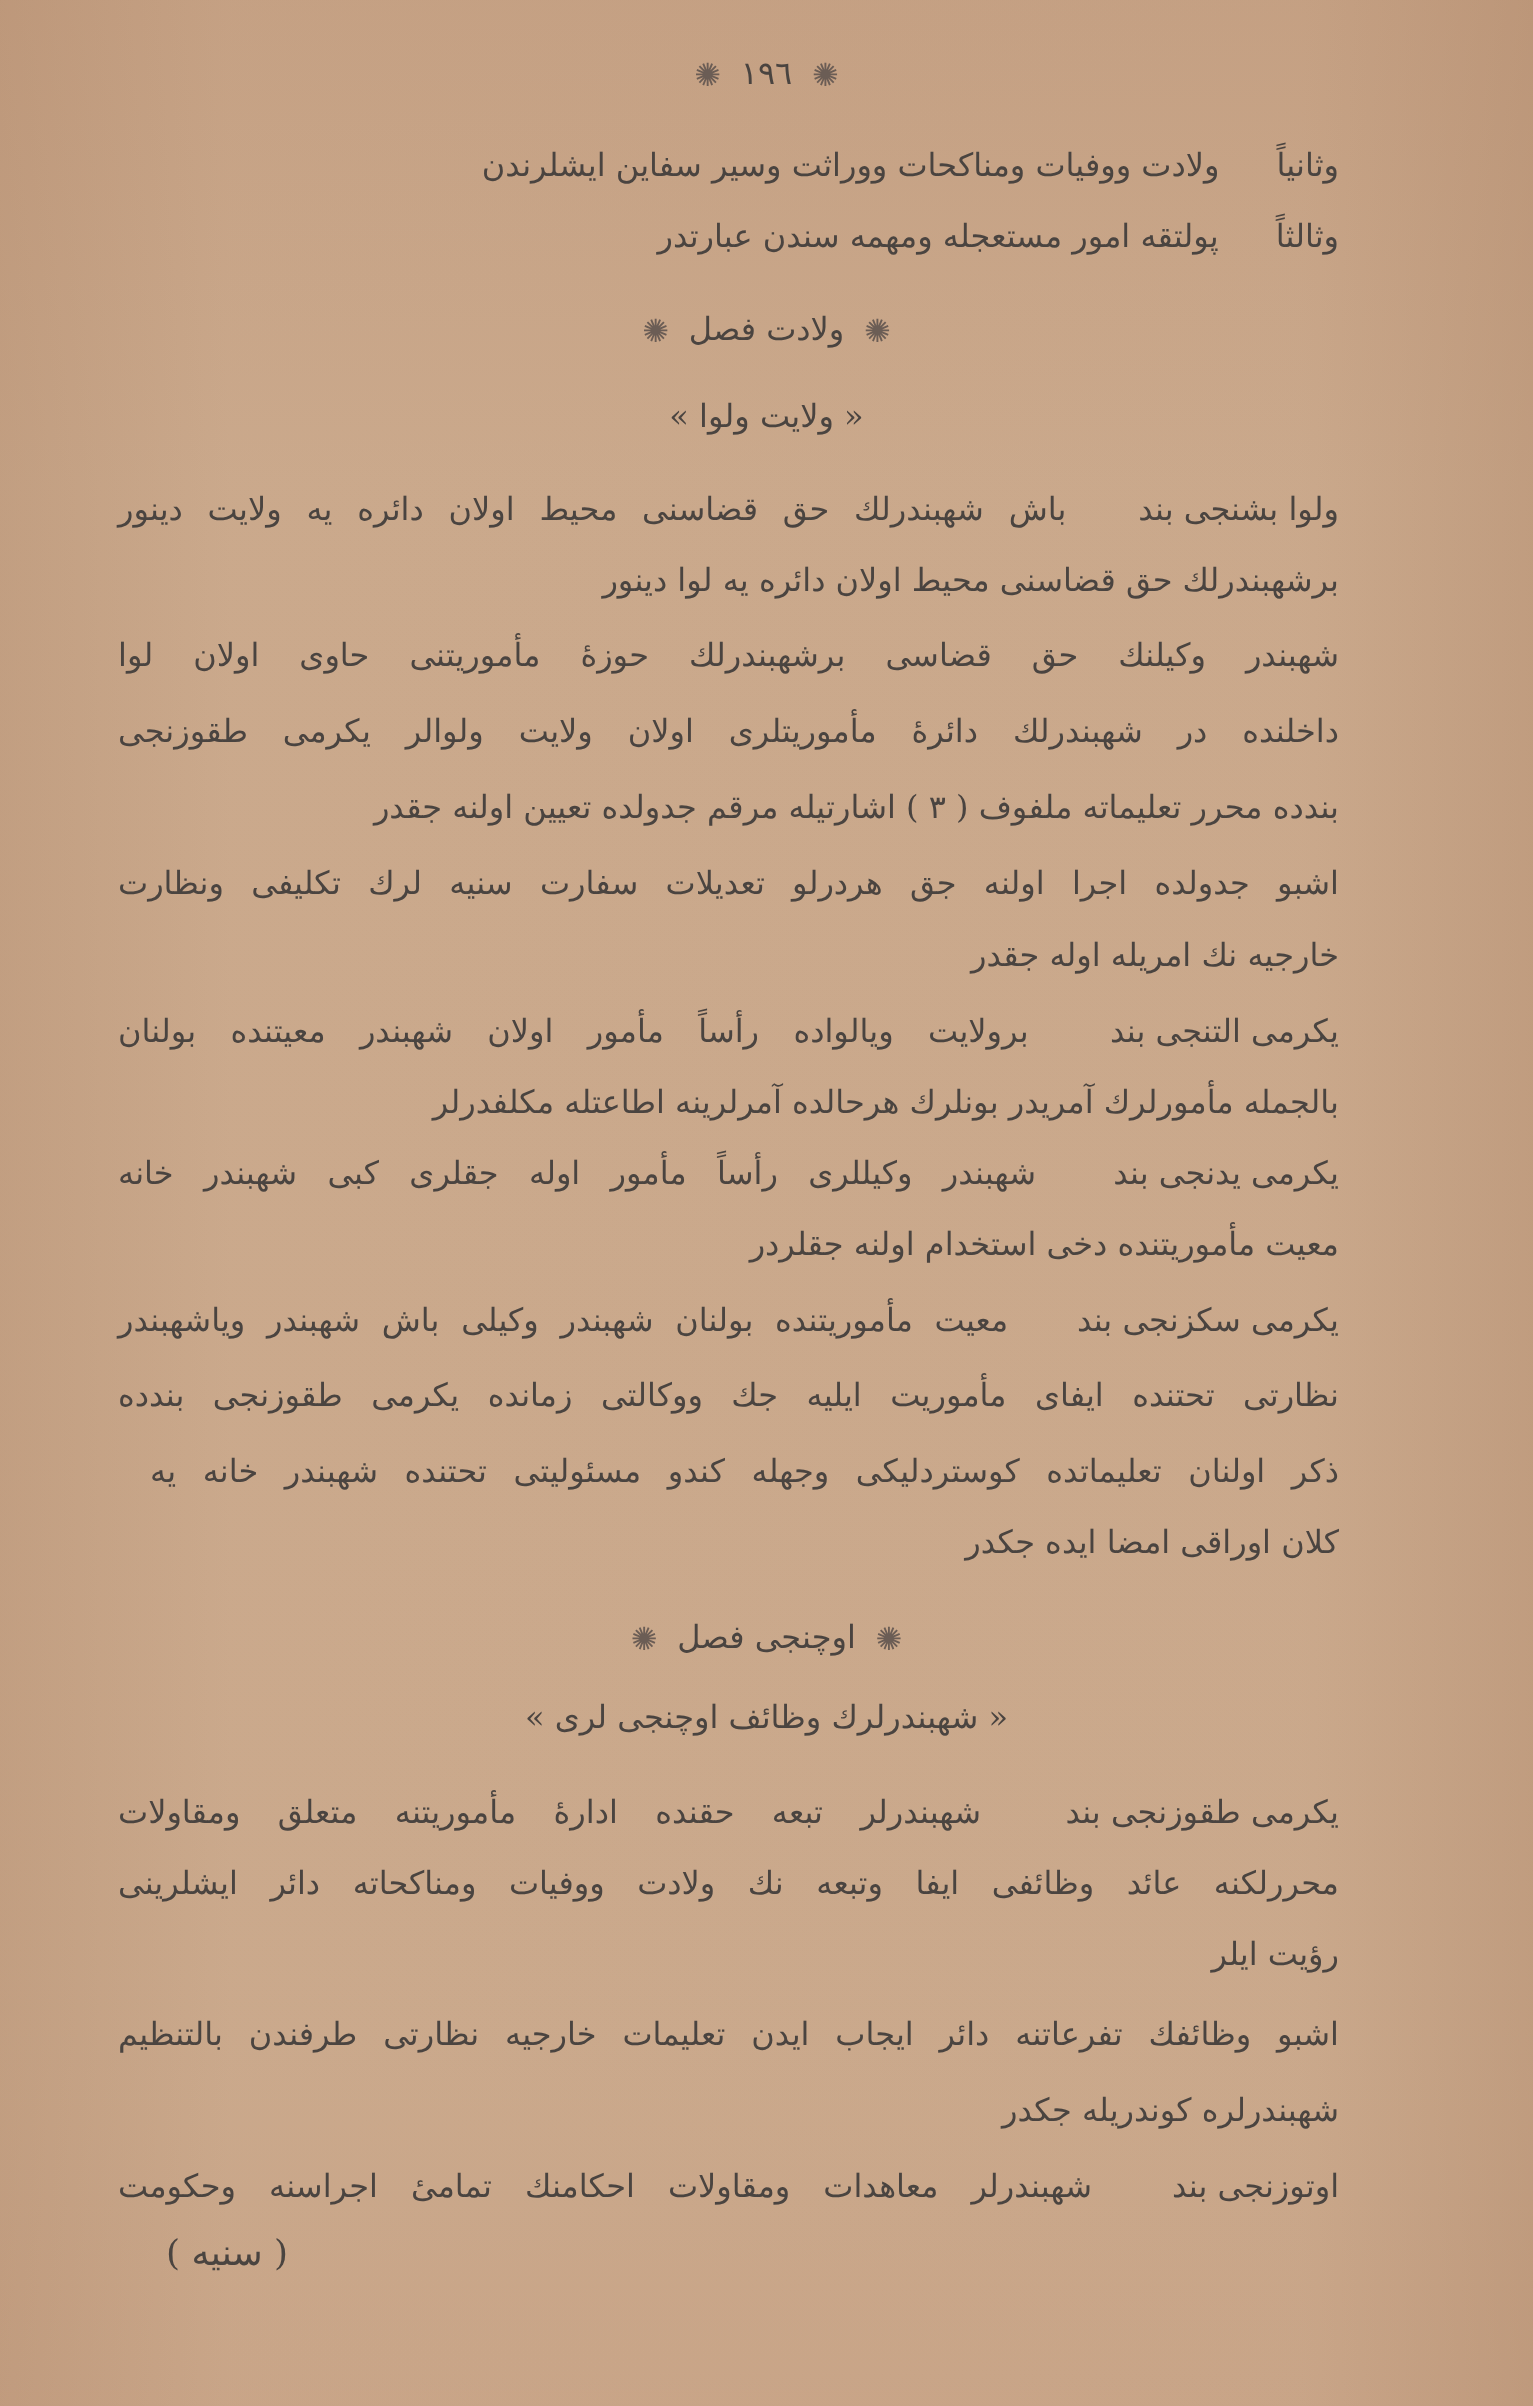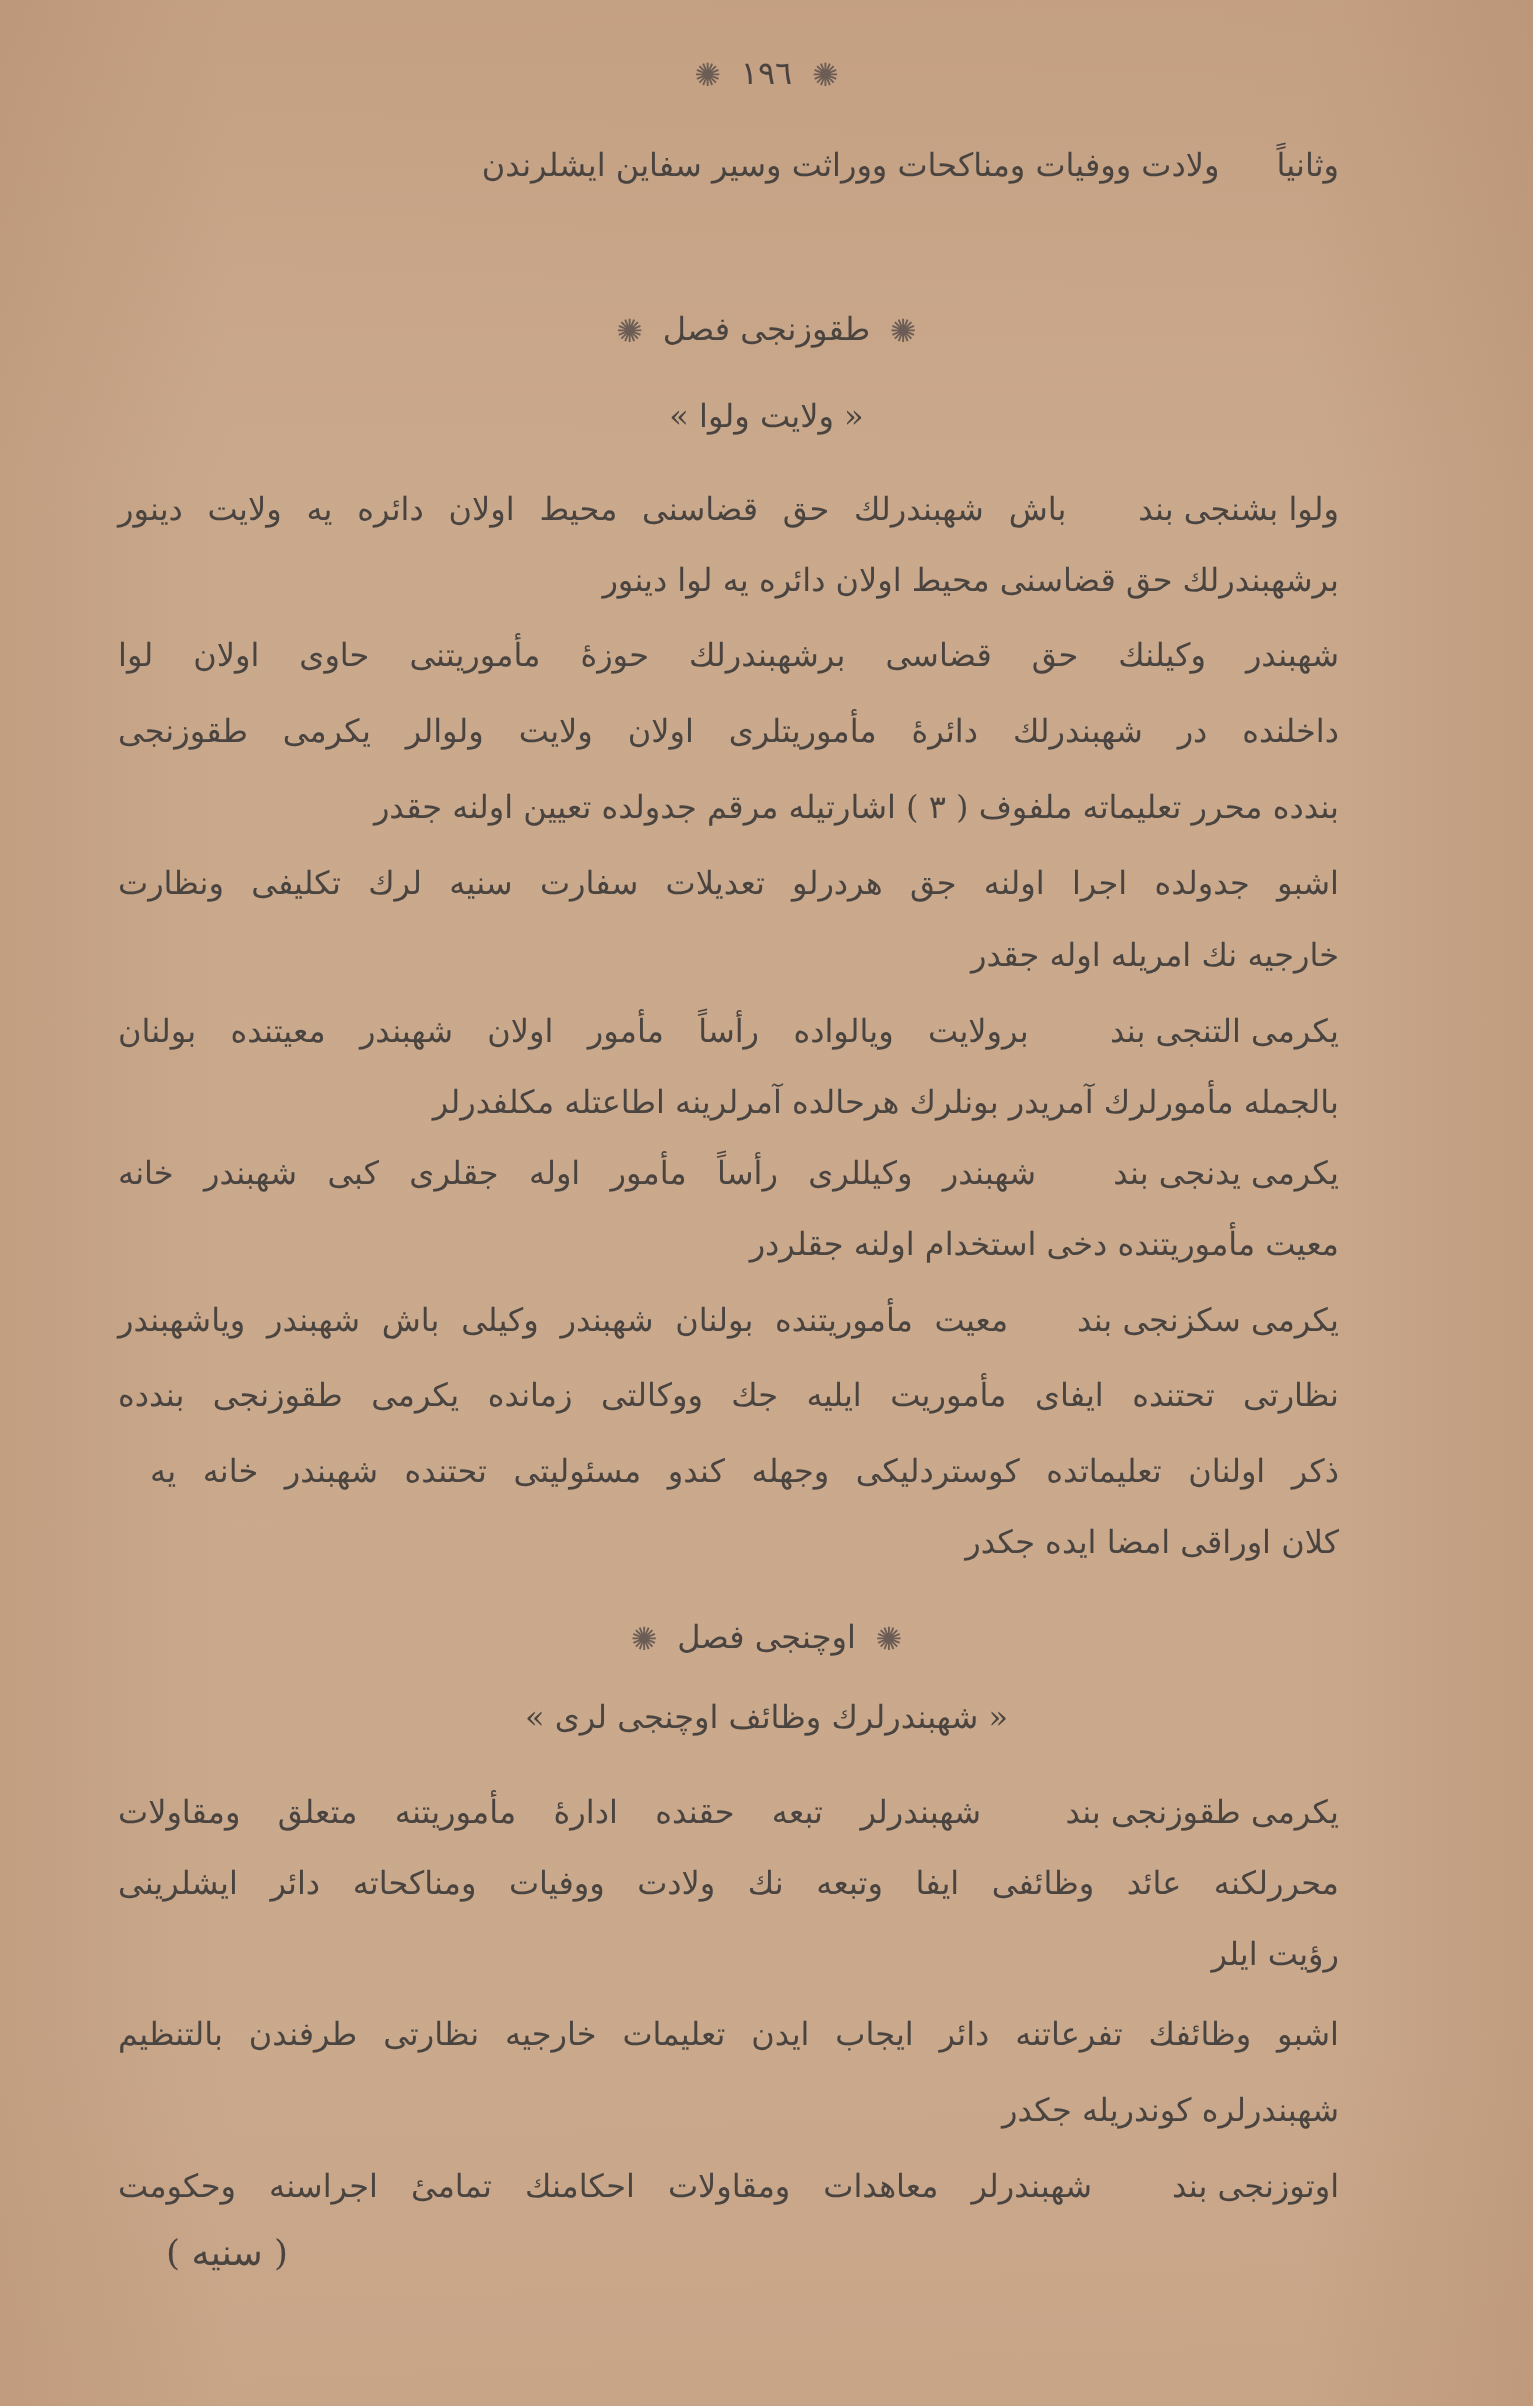--- a/index.html
+++ b/index.html
@@ -82,24 +82,28 @@
   <div class="center" style="top: 45px;">
     <span class="orn">✺</span>
     <span class="page-num">١٩٦</span>
     <span class="orn">✺</span>
   </div>
 
   <div class="line short" style="top: 137px; right: 194px; left: 312px;">
     <span class="label">وثانياً</span>
     <span>ولادت ووفيات ومناكحات ووراثت وسير سفاين ايشلرندن</span>
   </div>
+  <div class="line short" style="top: 208px;">
+    <span class="label">وثالثاً</span>
+    <span>پولتقه امور مستعجله ومهمه سندن عبارتدر</span>
+  </div>
 
   <div class="center" style="top: 301px;">
     <span class="orn">✺</span>
-    <span>طقوزنجى فصل</span>
+    <span>ولادت فصل</span>
     <span class="orn">✺</span>
   </div>
   <div class="center" style="top: 388px;">« ولايت ولوا »</div>
 
   <div class="line" style="top: 481px;">
     <span class="label">ولوا بشنجى بند</span>
     <span>باش شهبندرلك حق قضاسنى محيط اولان دائره يه ولايت دينور</span>
   </div>
   <div class="line short" style="top: 552px;">برشهبندرلك حق قضاسنى محيط اولان دائره يه لوا دينور</div>
 

